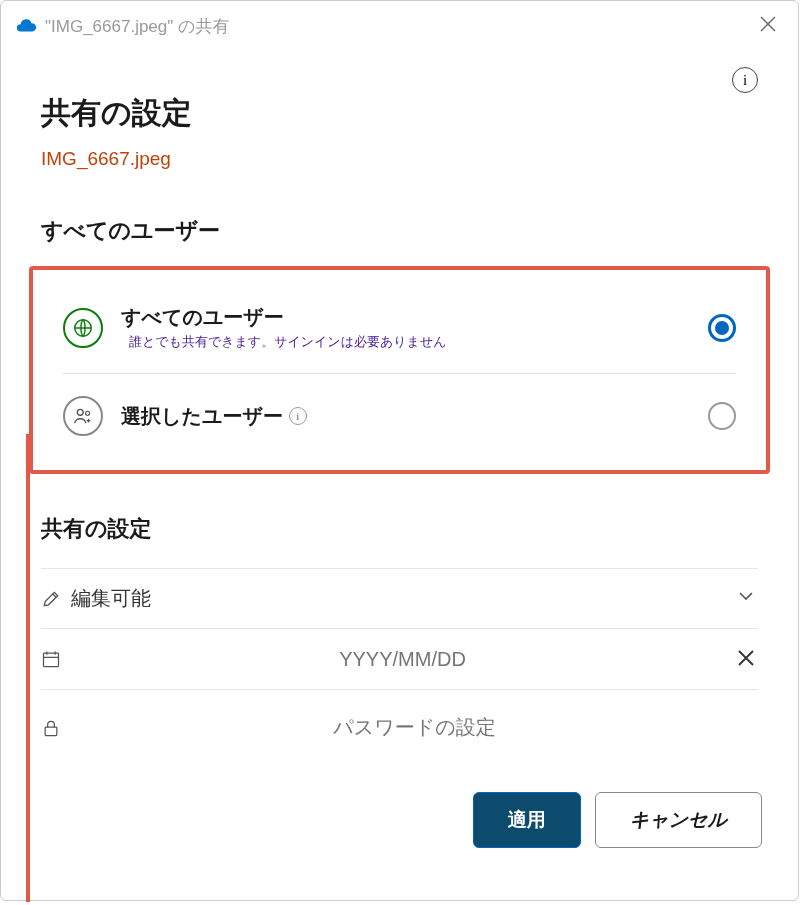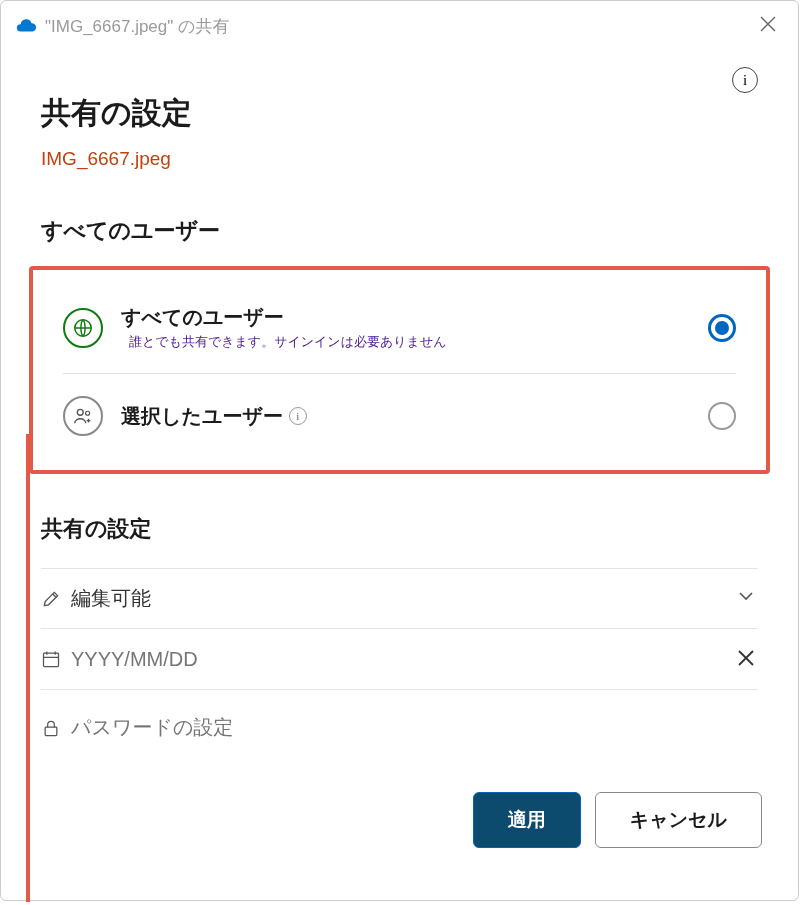--- a/index.html
+++ b/index.html
@@ -183,21 +183,21 @@
       flex-shrink: 0;
       display: flex;
       align-items: center;
       justify-content: flex-start;
     }
     .setting-text {
       flex: 1;
       font-size: 20px;
       color: #333;
     }
-    .setting-placeholder { color: #888; }
+    .setting-placeholder { color: #888; text-align: center; }
     .chevron, .row-x {
       font-size: 20px;
       color: #555;
       cursor: pointer;
       width: 24px;
       text-align: center;
     }
     .row-x { font-size: 24px; }
     .settings-section {
       margin-top: 24px;
@@ -223,20 +223,21 @@
     }
     .btn-primary {
       background: #0c4a6e;
       color: #fff;
       border-color: #0067c0;
     }
     .btn-secondary {
       background: #fff;
       color: #1b1b1b;
       border-color: #888;
+      font-style: italic;
     }
   </style>
 </head>
 <body>
 
 <div class="dialog">
 
   <div class="titlebar">
     <span class="cloud-icon">
       <svg viewBox="0 0 24 24">

